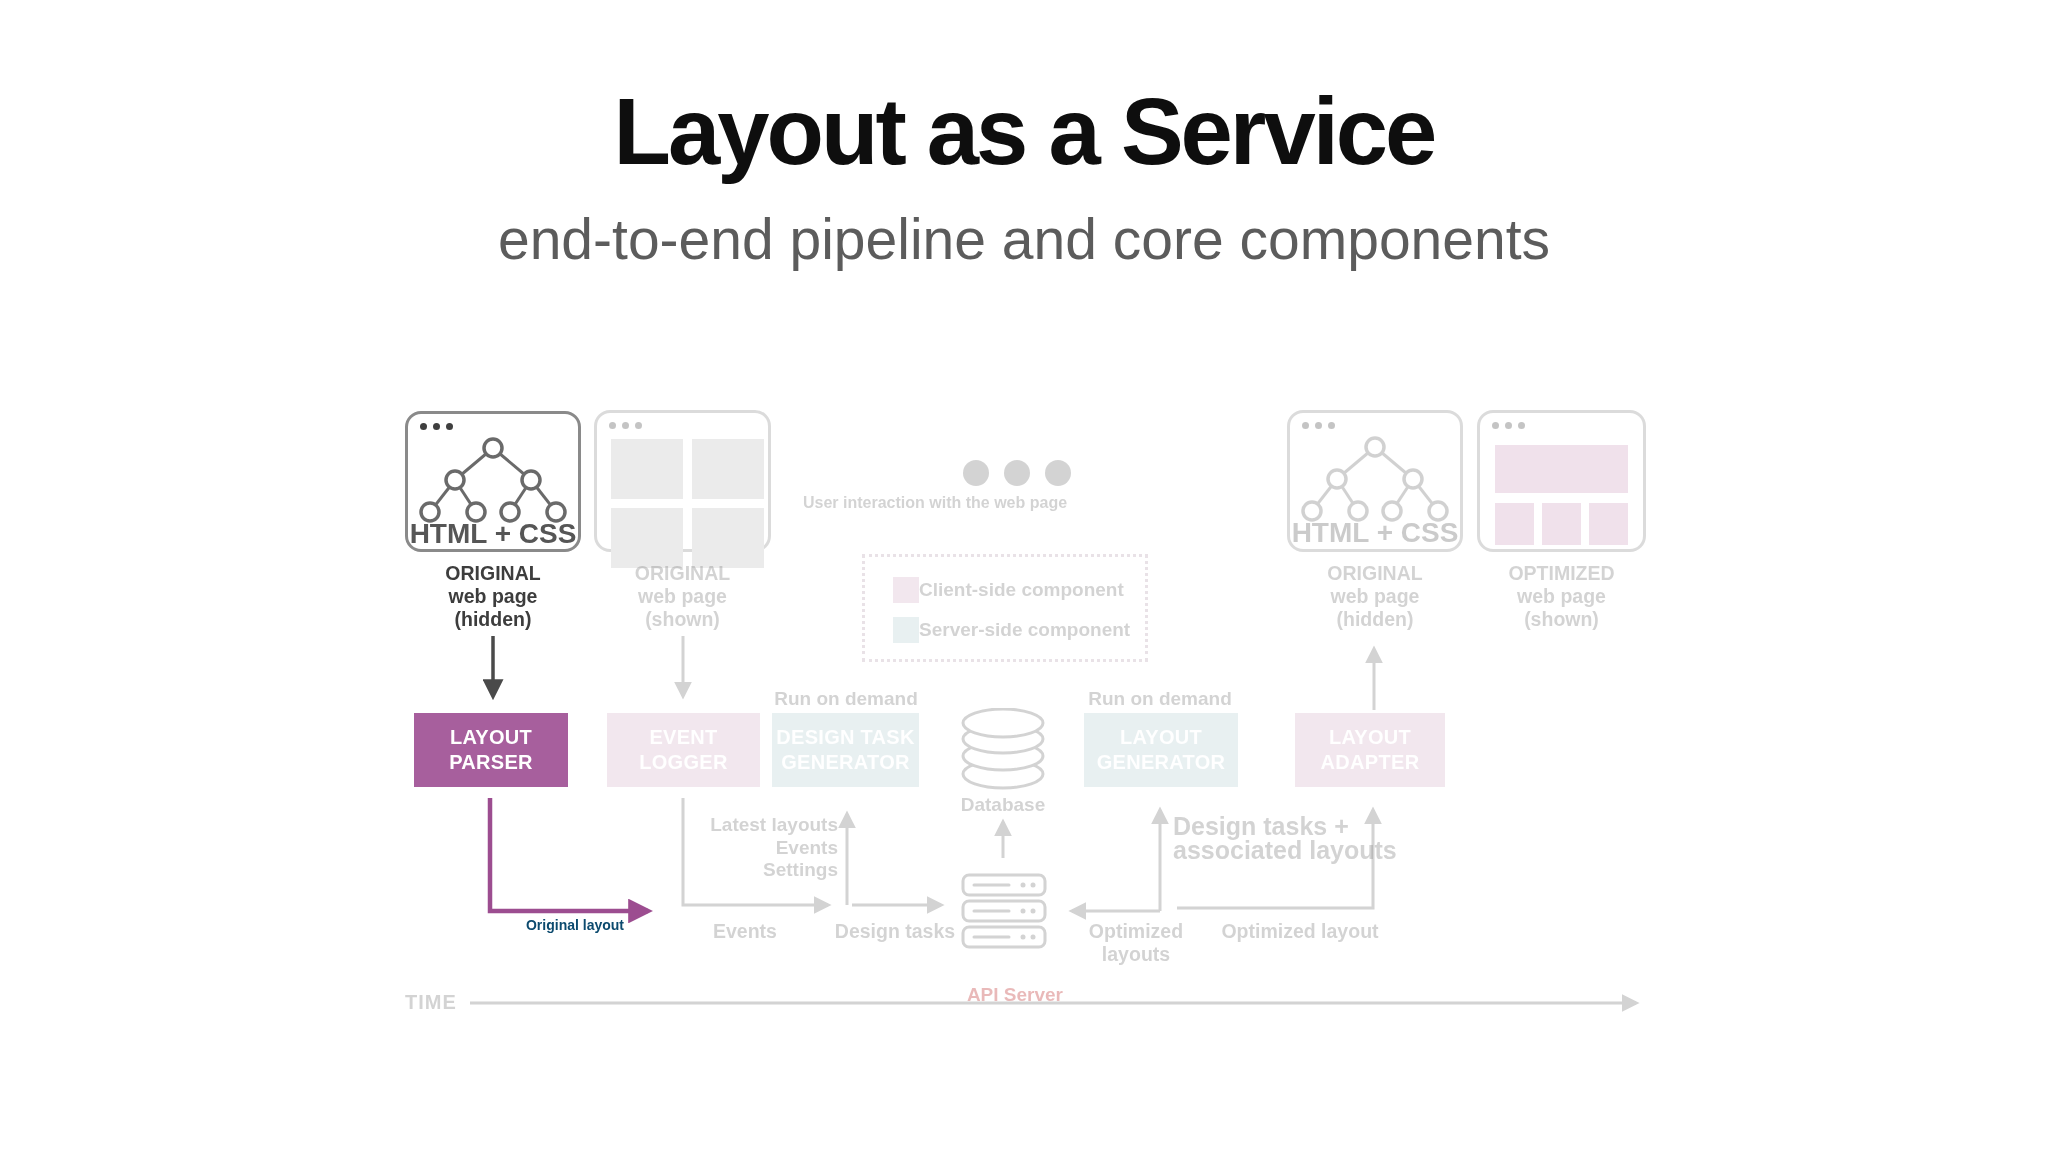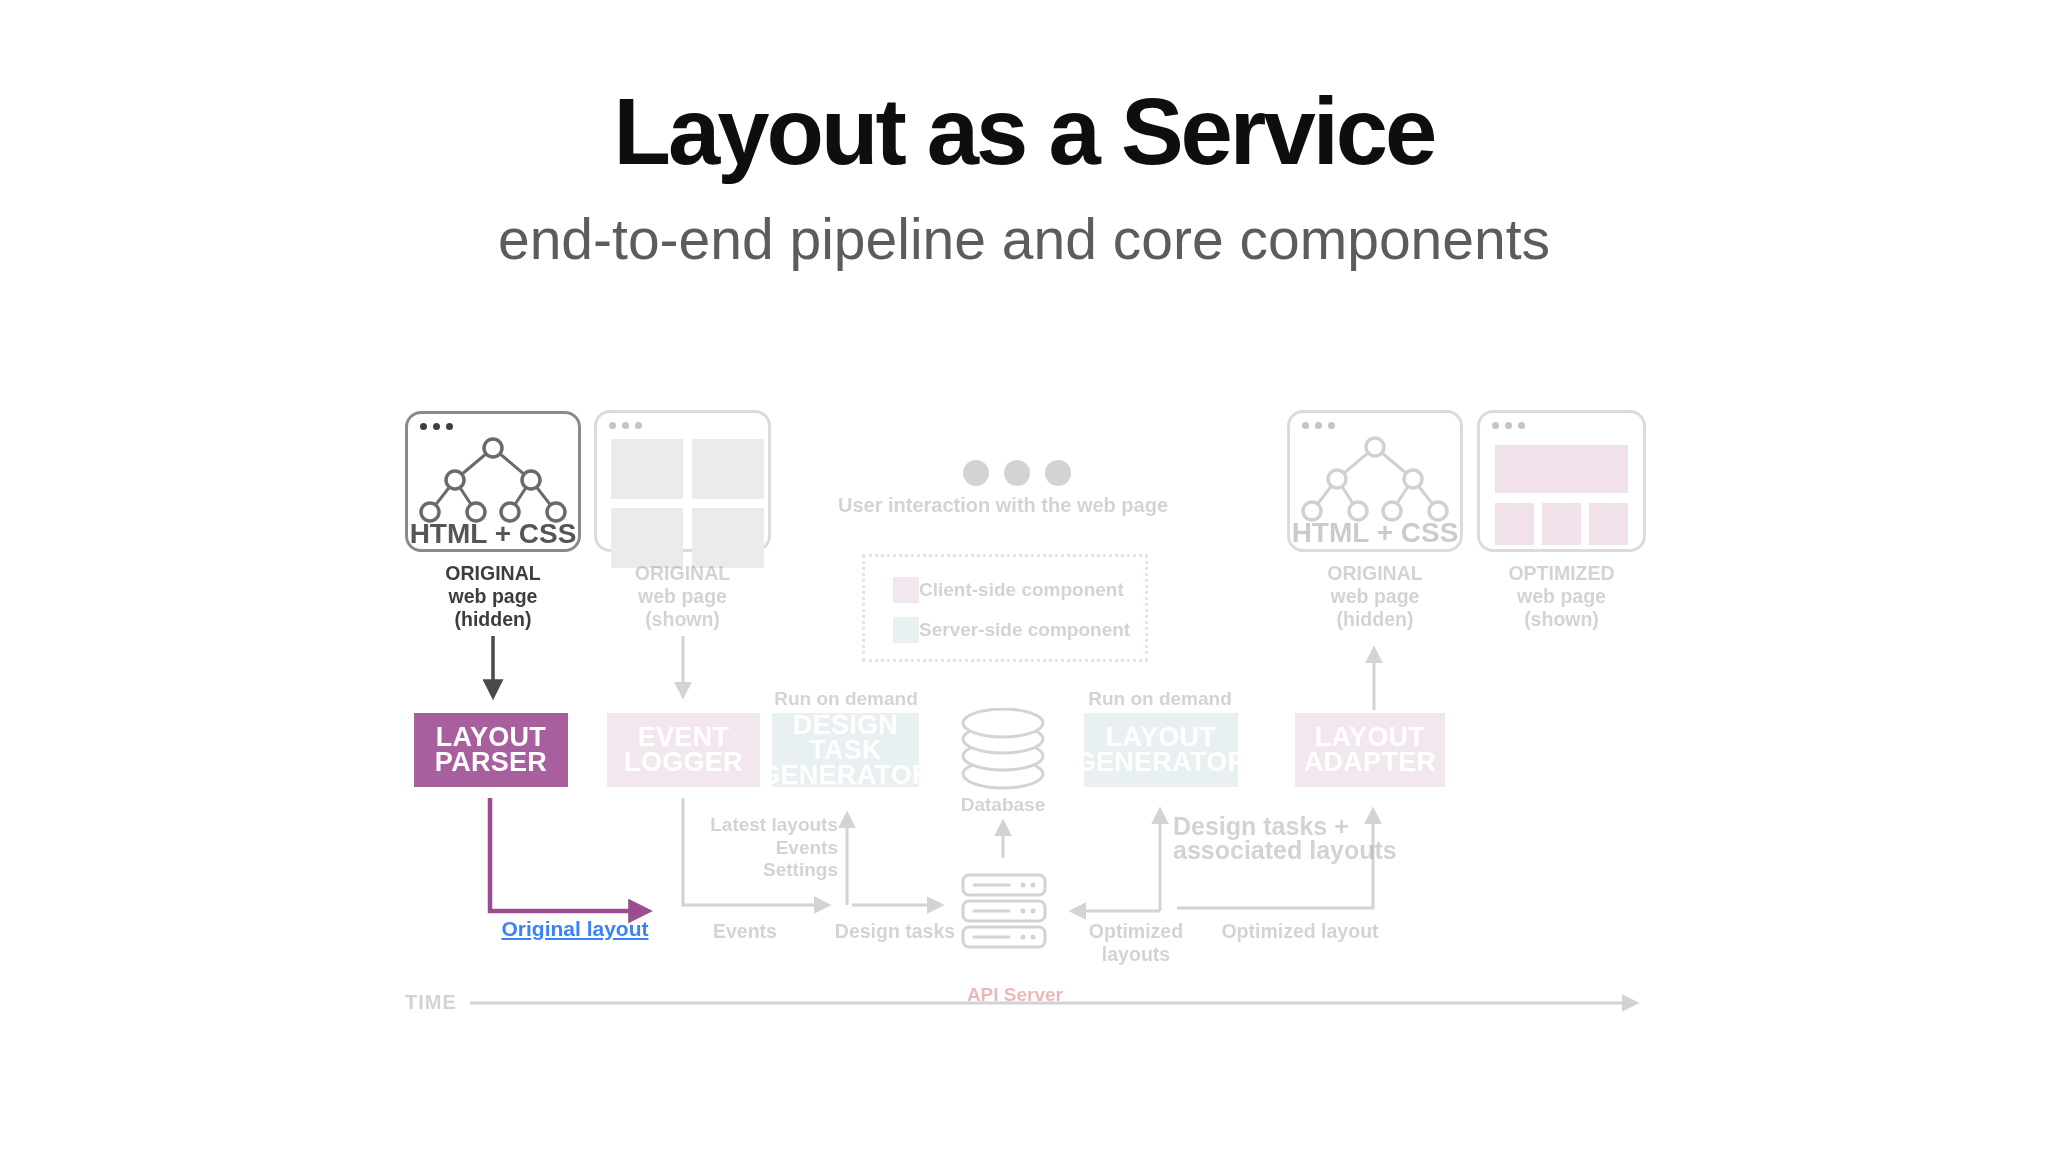--- a/index.html
+++ b/index.html
@@ -32,38 +32,38 @@
   
   #legend{left:862px;top:554px;width:286px;height:108px;border:3px dotted #b9a3b2;
           box-sizing:border-box;}
   .legrow{position:absolute;left:28px;display:flex;align-items:center;gap:0;}
   .legsw{width:26px;height:26px;}
   .legtxt{font-size:19px;font-weight:bold;color:#6f6f6f;white-space:nowrap;}
 
   
   #idots{left:963px;top:460px;display:flex;gap:15px;}
   #idots span{width:26px;height:26px;border-radius:50%;background:#6f6f6f;}
-  #interaction-caption{left:803px;top:494px;width:400px;text-align:center;
-                       font-size:20px;font-weight:bold;color:#6f6f6f;}
+  #interaction-caption{left:803px;top:494px;width:400px;
+                       font-size:16px;font-weight:bold;color:#6f6f6f;}
 
   
   .pbox{position:absolute;top:713px;height:74px;display:flex;flex-direction:column;
-        align-items:center;justify-content:center;color:#fff;font-weight:bold;font-size:27px;
+        align-items:center;justify-content:center;color:#fff;font-weight:bold;font-size:20px;
         line-height:25px;letter-spacing:0.3px;text-align:center;box-sizing:border-box;}
   #box-parser{left:414px;width:154px;background:var(--accent-purple);}
   #box-logger{left:607px;width:153px;background:var(--client-pink);}
   #box-taskgen{left:772px;width:147px;background:var(--server-blue);}
   #box-generator{left:1084px;width:154px;background:var(--server-blue);}
   #box-adapter{left:1295px;width:150px;background:var(--client-pink);}
 
   .runlbl{position:absolute;top:688px;width:170px;text-align:center;font-size:19px;
           font-weight:bold;color:#6f6f6f;}
 
   .flowlbl{position:absolute;text-align:center;font-weight:bold;color:#6f6f6f;font-size:19.5px;}
-  .flowlbl.active{color:#3b82f6;font-size:21px;text-decoration:underline;}
+  .flowlbl.active{color:#0c4a6e;font-size:14px;}
   #lbl-latest{right:1210px;top:814px;width:220px;text-align:right;line-height:22.5px;font-size:19px;
               font-weight:bold;color:#6f6f6f;}
   #lbl-assoc{left:1173px;top:814px;width:260px;text-align:left;line-height:24px;font-size:25px;
              font-weight:bold;color:#6f6f6f;}
   #db-label{left:943px;top:794px;width:120px;text-align:center;font-size:19px;font-weight:bold;color:#6f6f6f;}
   #api-label{left:943px;top:984px;width:120px;text-align:right;font-size:19px;font-weight:bold;color:#b91c1c;}
   #time-label{left:405px;top:991px;font-size:20px;font-weight:bold;color:#6f6f6f;letter-spacing:1px;}
 
   svg{display:block;}
   .domtree circle{fill:#fff;stroke:#6a6a6a;stroke-width:3.5px;}

